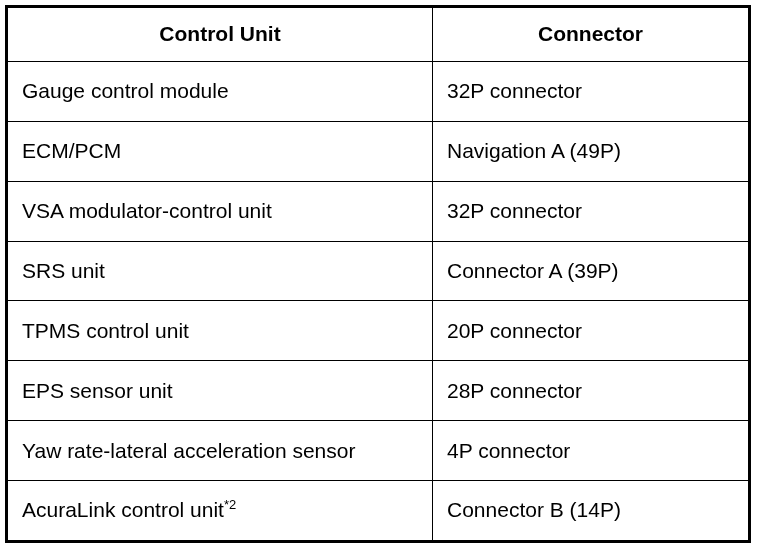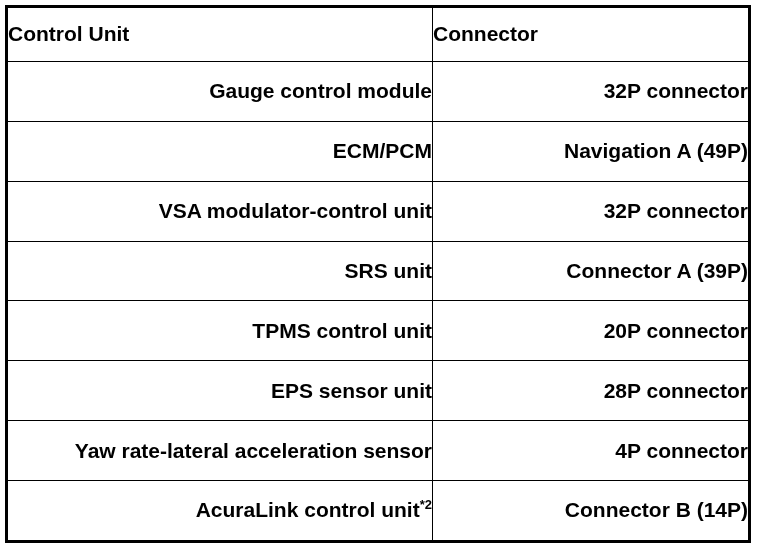--- a/index.html
+++ b/index.html
@@ -42,32 +42,32 @@
 
   table.spec-table col.col-unit  { width: 426px; }
   table.spec-table col.col-conn  { width: 317px; }
 
   table.spec-table th,
   table.spec-table td {
     border: 1.5px solid #000000;
     padding: 0 0 0 14px;
     font-size: 21px;
     line-height: 1.15;
-    font-weight: bold;
-    text-align: right;
+    font-weight: normal;
+    text-align: left;
     vertical-align: middle;
     background: #ffffff;
     color: #000000;
     white-space: nowrap;
     overflow: hidden;
   }
 
   table.spec-table thead th {
     font-weight: bold;
-    text-align: left;
+    text-align: center;
     padding-left: 0;
     height: 53px;
   }
 
   table.spec-table tbody td {
     height: 53px;
   }
 
   .sup {
     font-size: 13px;

